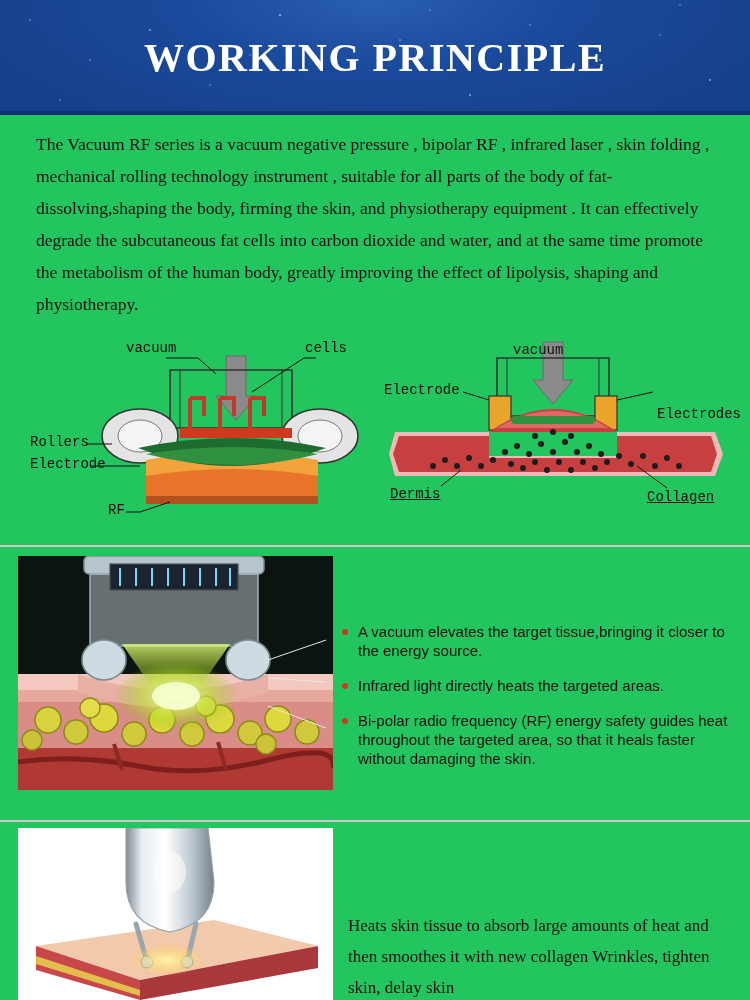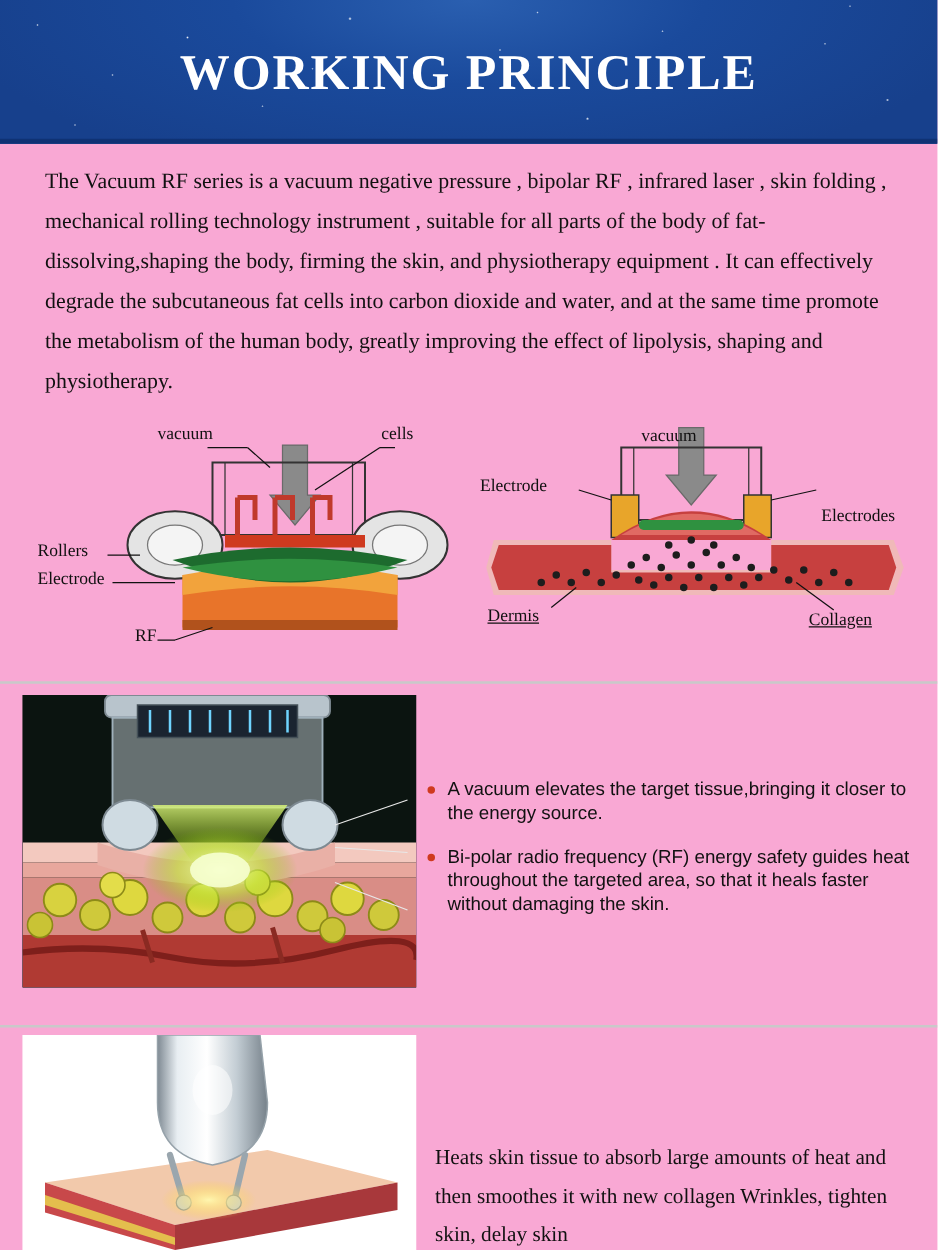--- a/index.html
+++ b/index.html
@@ -7,21 +7,21 @@
     margin: 0; padding: 0;
     width: 750px; height: 1000px;
     background: #ffffff;
     font-family: "Liberation Sans", sans-serif;
     overflow: hidden;
   }
   .page {
     position: relative;
     width: 750px;
     height: 1000px;
-    background: #f9a8d4;
+    background: #22c55e;
   }
 
   
   .banner {
     position: relative;
     width: 750px;
     height: 115px;
     background:
       radial-gradient(1px 1px at 30px 20px, rgba(255,255,255,.9), rgba(255,255,255,0)),
       radial-gradient(1px 1px at 90px 60px, rgba(255,255,255,.8), rgba(255,255,255,0)),
@@ -92,21 +92,21 @@
     height: 198px;
   }
   .diagram {
     position: absolute;
     top: 0;
   }
   .dg-left { left: 20px; width: 360px; height: 198px; }
   .dg-right { left: 385px; width: 355px; height: 198px; }
   .lbl {
     position: absolute;
-    font-family: Liberation Serif, serif;
+    font-family: Liberation Mono, monospace;
     font-size: 14px;
     color: #101010;
     white-space: nowrap;
     text-align: right;
   }
   .lbl.u { text-decoration: underline; }
 
   
   .block1 {
     position: absolute;
@@ -361,20 +361,21 @@
         <ellipse cx="230" cy="104" rx="22" ry="20" fill="#cfdbe2" stroke="#7e8a92" stroke-width="1.6"></ellipse>
 
         <line x1="250" y1="104" x2="308" y2="84" stroke="#e8e8e8" stroke-width="1"></line>
         <line x1="250" y1="122" x2="308" y2="126" stroke="#e8e8e8" stroke-width="1"></line>
         <line x1="250" y1="150" x2="308" y2="172" stroke="#e8e8e8" stroke-width="1"></line>
       </svg>
     </div>
 
     <div class="bullets1">
       <div class="bullet">A vacuum elevates the target tissue,bringing it closer to the energy source.</div>
+      <div class="bullet">Infrared light directly heats the targeted areas.</div>
       <div class="bullet">Bi-polar radio frequency (RF) energy safety guides heat throughout the targeted area, so that it heals faster without damaging the skin.</div>
     </div>
   </div>
 
   <div class="sep" style="top:820px;"></div>
 
   <div class="block2">
     <div class="photo2">
       <svg width="315" height="172" viewBox="0 0 315 172">
         <defs>

